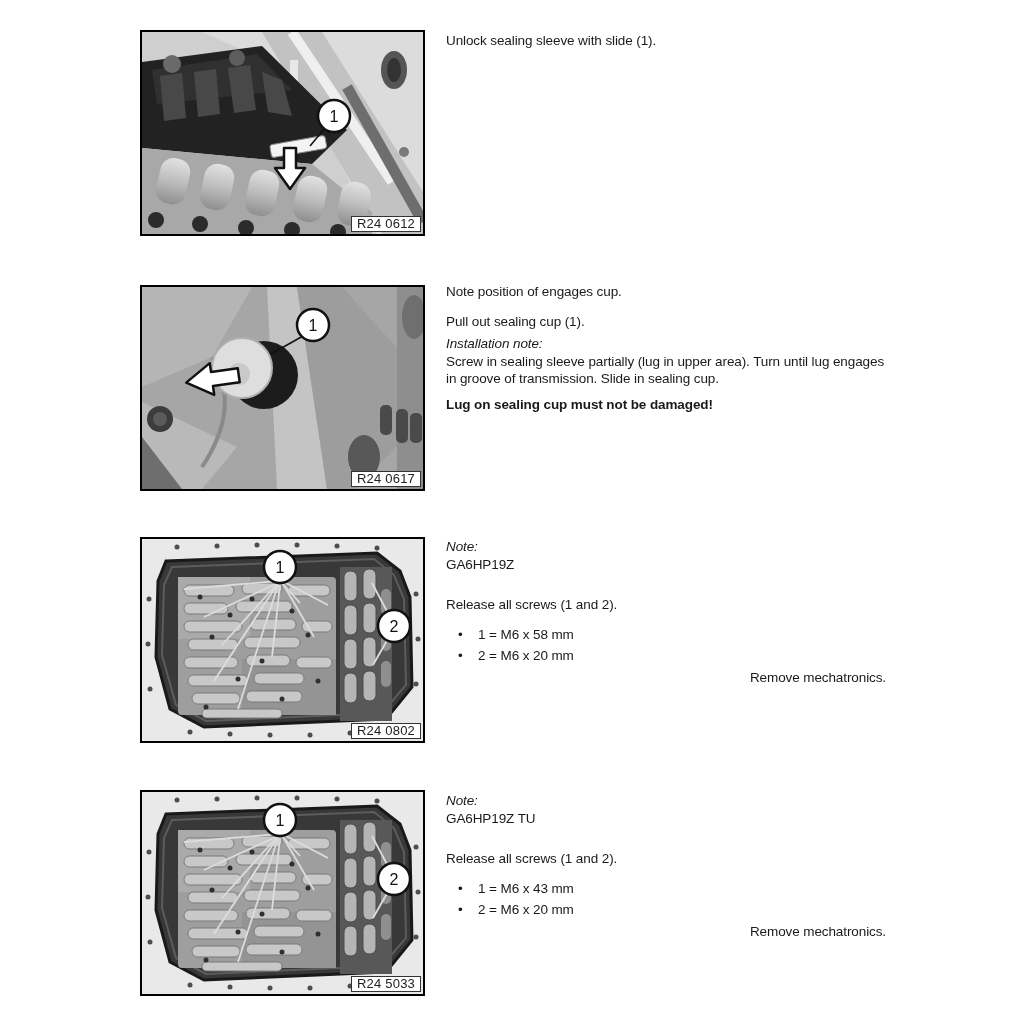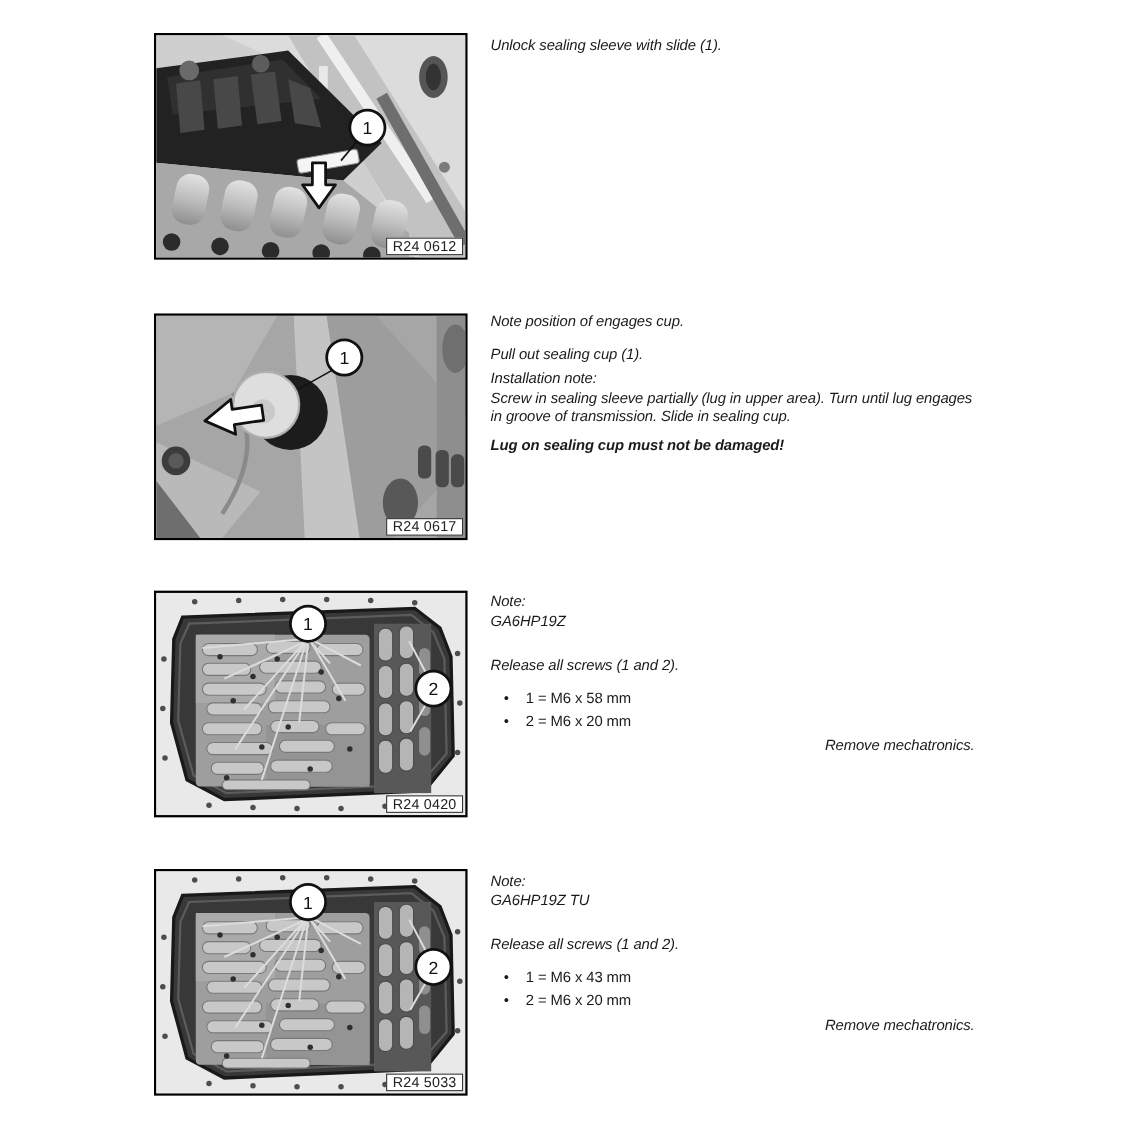--- a/index.html
+++ b/index.html
@@ -6,21 +6,21 @@
   .page{position:relative;width:1024px;height:1024px;background:#ffffff;overflow:hidden;
         font-family:"Liberation Sans",sans-serif;color:#1a1a1a;}
   .step{position:absolute;left:0;width:1024px;}
   .figure{position:absolute;left:140px;top:0;width:281px;height:202px;
           border:2px solid #000;background:#c9c9c9;margin:0;}
   .figure svg{display:block;}
   .fig-ref{position:absolute;right:2px;bottom:2px;background:#ffffff;border:1px solid #333;
            padding:0 5px;font-size:13px;line-height:14px;color:#222;letter-spacing:0.2px;}
   .textcol{position:absolute;left:446px;width:440px;font-size:13.5px;line-height:17.5px;
            letter-spacing:-0.1px;}
-  .textcol p{margin:0 0 8px;font-style:italic;}
+  .textcol p{margin:0 0 8px;}
   p.tight{margin:0;}
   p.gap-lg{margin:0 0 23px;}
   p.gap-md{margin:0 0 12px;}
   p.pre-note{margin:12px 0 5px;}
   .note-label{font-style:italic;}
   .warning{font-weight:bold;margin-top:2px;}
   .body-after-label{margin:0 0 1px;}
   .bullet-row{display:flex;margin:0 0 4px;}
   .bullet-glyph{display:inline-block;width:20px;margin-left:12px;flex:none;}
   .remove-line{margin-top:11px;text-align:right;}
@@ -250,21 +250,21 @@
         </g>
         <g>
           <circle cx="138" cy="28" r="16" fill="#ffffff" stroke="#111111" stroke-width="2.5"></circle>
           <text class="callout-text" x="138" y="34" text-anchor="middle">1</text>
         </g>
         <g>
           <circle cx="252" cy="87" r="16" fill="#ffffff" stroke="#111111" stroke-width="2.5"></circle>
           <text class="callout-text" x="252" y="93" text-anchor="middle">2</text>
         </g>
       </svg>
-      <span class="fig-ref">R24 0420</span>
+      <span class="fig-ref">R24 0802</span>
     </figure>
     <div class="textcol" style="top:1px">
       <p class="note-label tight">Note:</p>
       <p class="gap-lg">GA6HP19Z</p>
       <p class="gap-md">Release all screws (1 and 2).</p>
       <div class="bullet-row">
         <span class="bullet-glyph">•</span>
         <span>1 = M6 x 58 mm</span>
       </div>
       <div class="bullet-row">

